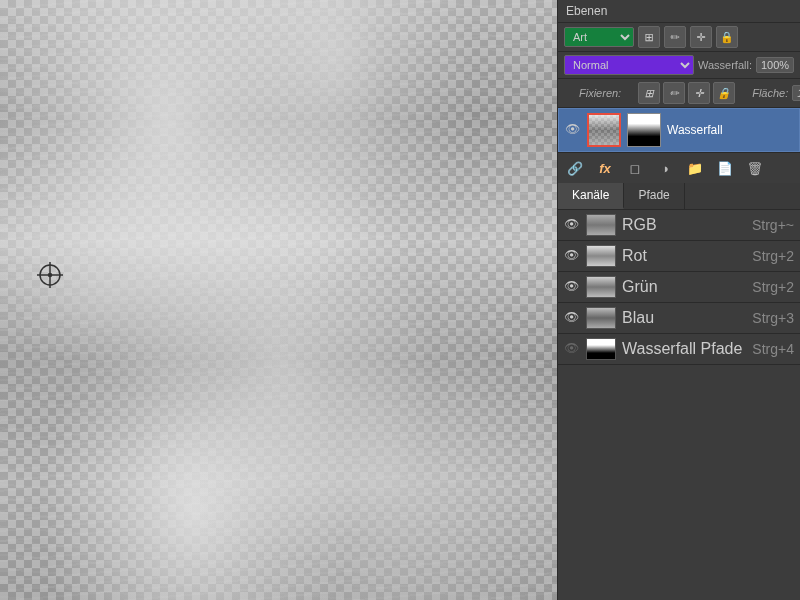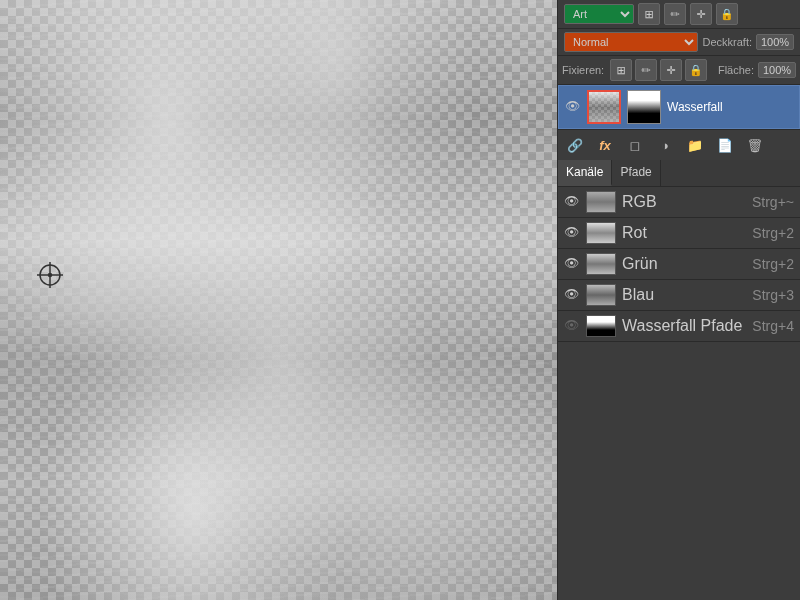--- a/index.html
+++ b/index.html
@@ -127,21 +127,21 @@
 
     .blend-row {
       display: flex;
       align-items: center;
       padding: 3px 6px;
       gap: 4px;
       border-bottom: 1px solid #2a2a2a;
     }
 
     .blend-select {
-      background: #c2410c;
+      background: #6d28d9;
       border: 1px solid #666;
       color: #ccc;
       padding: 2px 4px;
       font-size: 11px;
       border-radius: 2px;
       flex: 1;
     }
 
     .opacity-label {
       color: #aaa;
@@ -155,23 +155,24 @@
       border: 1px solid #666;
       padding: 1px 4px;
       border-radius: 2px;
       width: 38px;
       text-align: right;
     }
 
     .lock-row {
       display: flex;
       align-items: center;
-      padding: 3px 4px;
-      gap: 6px;
-      border-bottom: 1px solid #2a2a2a;
+      padding: 3px 21px;
+      gap: 17px;
+      border-bottom: 1px solid #2a2a2a;
+      font-style: italic;
     }
 
     .lock-label {
       color: #aaa;
       font-size: 11px;
     }
 
     .fill-row {
       display: flex;
       align-items: center;
@@ -284,21 +285,21 @@
       overflow: hidden;
     }
 
     .tabs-row {
       display: flex;
       background: #3a3a3a;
       border-bottom: 1px solid #2a2a2a;
     }
 
     .tab {
-      padding: 5px 8px;
+      padding: 5px 14px;
       font-size: 12px;
       color: #ccc;
       cursor: pointer;
       border-right: 1px solid #2a2a2a;
     }
 
     .tab.active {
       background: #4a4a4a;
       color: #fff;
       border-bottom: 2px solid #4a4a4a;
@@ -387,36 +388,39 @@
       <line x1="2" y1="15" x2="28" y2="15"></line>
       <circle cx="15" cy="15" r="1.5" fill="#333"></circle>
     </svg>
   </div>
 </div>
 
 <div class="panel">
 
   <div class="layers-section">
 
+    <div class="panel-header">
+      <span>Ebenen</span>
+    </div>
 
     <div class="toolbar-row">
       <select class="type-select">
         <option>Art</option>
       </select>
       <div class="icon-btn">⊞</div>
       <div class="icon-btn">✏</div>
       <div class="icon-btn">✛</div>
       <div class="icon-btn">🔒</div>
     </div>
 
     <div class="blend-row">
       <select class="blend-select">
         <option>Normal</option>
       </select>
-      <span class="opacity-label">Deckkraft:</span>
+      <span class="opacity-label">Wasserfall:</span>
       <span class="opacity-value">100%</span>
     </div>
 
     <div class="lock-row">
       <span class="lock-label">Fixieren:</span>
       <div class="lock-icons-small">
         <div class="icon-btn">⊞</div>
         <div class="icon-btn">✏</div>
         <div class="icon-btn">✛</div>
         <div class="icon-btn">🔒</div>

